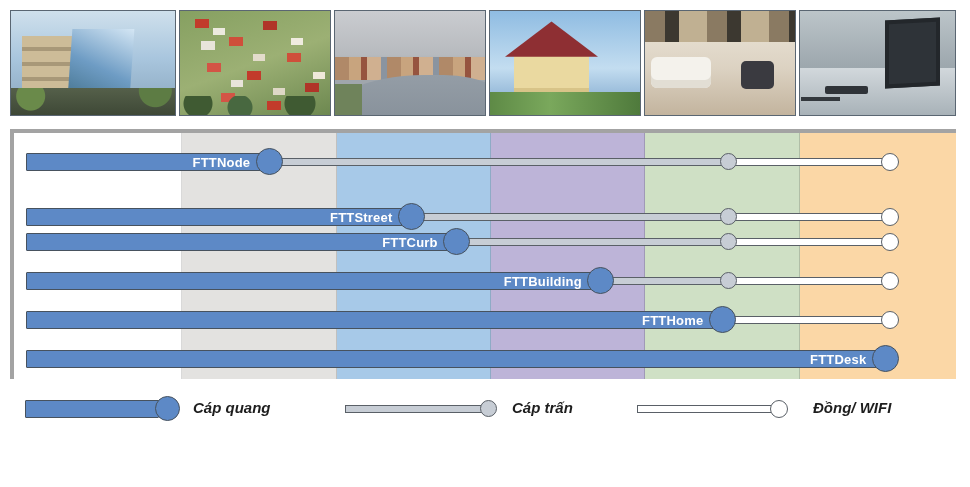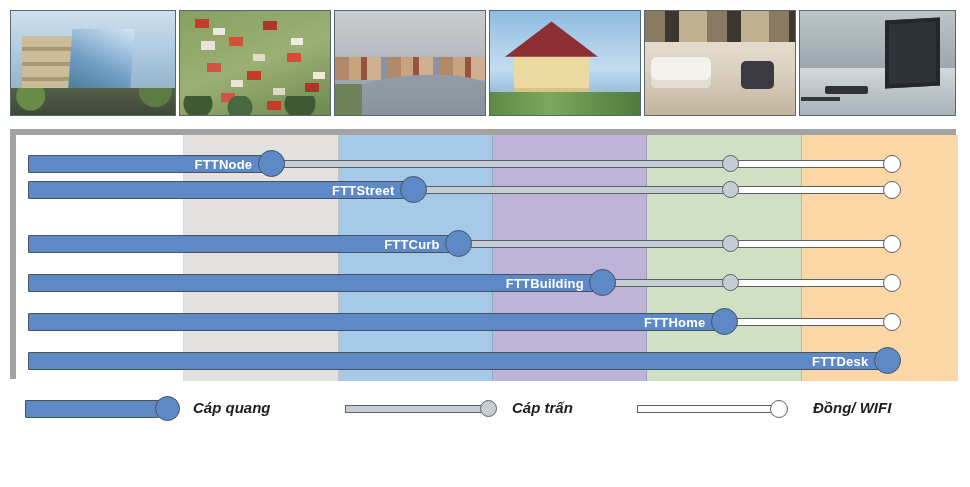--- a/index.html
+++ b/index.html
@@ -16,21 +16,21 @@
          border:1px solid #5a6672;box-sizing:border-box;}
   .photo div{position:absolute;}
 
   .label-strip{display:flex;height:50px;}
   .label-cell{box-sizing:border-box;border:2px solid #757575;
               display:flex;align-items:center;justify-content:center;
               font-style:italic;font-size:15px;color:#1e1e1e;white-space:nowrap;}
 
   
   .panel{position:relative;margin-top:13px;width:946px;height:250px;
-         border:6px solid #a3a3a3;box-sizing:border-box;background:#fff;}
+         border:4px solid #a3a3a3;box-sizing:border-box;background:#fff;}
   .stripes{position:absolute;left:0;top:0;width:942px;height:246px;display:flex;}
   .stripe{height:100%;box-sizing:border-box;border-right:1px solid rgba(0,0,0,.15);}
   .stripe:last-child{border-right:none;}
   .rows{position:absolute;left:0;top:0;width:942px;height:246px;}
   .row{position:absolute;left:0;width:942px;height:28px;}
   .fiber-bar{position:absolute;top:5px;height:18px;box-sizing:border-box;
              border:1.5px solid #47525e;border-radius:1px;z-index:3;
              display:flex;align-items:center;justify-content:flex-end;}
   .fiber-bar span{color:#fff;font-size:13px;font-weight:bold;
                   padding-right:18px;white-space:nowrap;letter-spacing:.2px;}
@@ -167,21 +167,21 @@
           <div class="row" style="top: 15px;">
             <div class="wifi-line" style="left: 714.036px; width: 162.024px; background: rgb(255, 255, 255);"></div>
             <div class="wifi-node" style="left: 867.06px; background: rgb(255, 255, 255);"></div>
             <div class="copper-line" style="left: 255.282px; width: 458.754px; background: rgb(199, 205, 213);"></div>
             <div class="copper-node" style="left: 705.536px; background: rgb(199, 205, 213);"></div>
             <div class="fiber-bar" style="left: 12.246px; width: 243.036px; background: rgb(93, 137, 198); border-color: rgb(71, 82, 94);">
               <span>FTTNode</span>
             </div>
             <div class="fiber-node" style="left: 241.782px; background: rgb(93, 137, 198); border-color: rgb(71, 82, 94);"></div>
           </div>
-          <div class="row" style="top: 41px;">
+          <div class="row" style="top: 70px;">
             <div class="wifi-line" style="left: 714.036px; width: 162.024px; background: rgb(255, 255, 255);"></div>
             <div class="wifi-node" style="left: 867.06px; background: rgb(255, 255, 255);"></div>
             <div class="copper-line" style="left: 397.524px; width: 316.512px; background: rgb(199, 205, 213);"></div>
             <div class="copper-node" style="left: 705.536px; background: rgb(199, 205, 213);"></div>
             <div class="fiber-bar" style="left: 12.246px; width: 385.278px; background: rgb(93, 137, 198); border-color: rgb(71, 82, 94);">
               <span>FTTStreet</span>
             </div>
             <div class="fiber-node" style="left: 384.024px; background: rgb(93, 137, 198); border-color: rgb(71, 82, 94);"></div>
           </div>
           <div class="row" style="top: 95px;">

